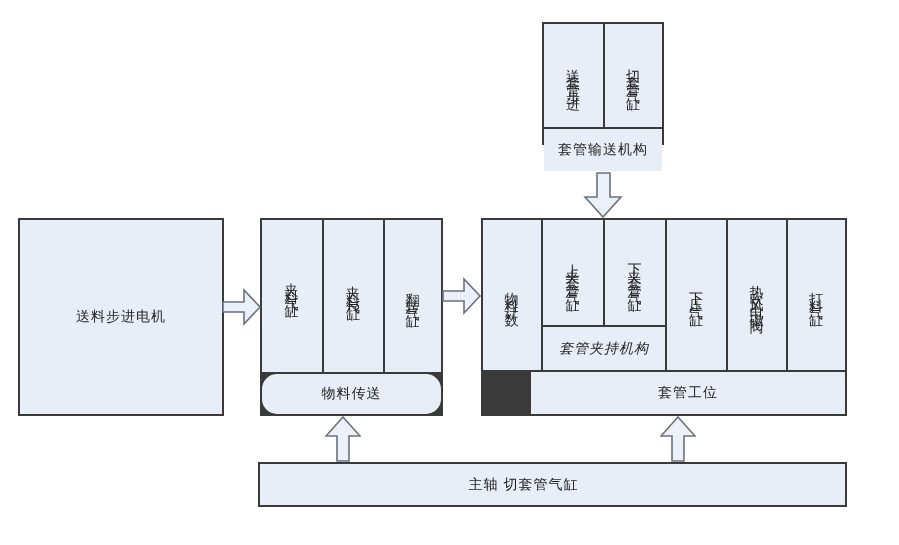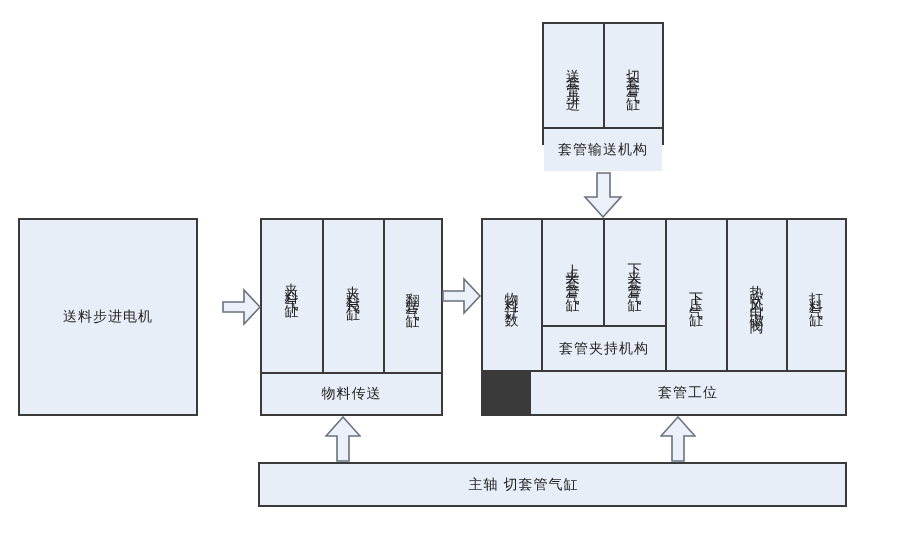--- a/index.html
+++ b/index.html
@@ -41,21 +41,21 @@
     stroke:var(--arrow-stroke,#69727d);
     stroke-width:1.6;
   }
   .spindle-label{padding-right:58px;} 
 </style>
 </head>
 <body>
 
 <div class="canvas" style="--box-fill: #e8eef7; --box-border: #3a3a3a; --arrow-fill: #ecf1f9; --arrow-stroke: #69727d; --text: #1f1f1f;">
 
-  <div class="box" style="left:18px;top:218px;width:180px;height:198px;">
+  <div class="box" style="left:18px;top:218px;width:206px;height:198px;">
     <span class="h-label">送料步进电机</span>
   </div>
 
   <div class="gridbox" style="left:542px;top:22px;width:122px;height:123px;grid-template-columns:59px 57px;grid-template-rows:103px 42px;">
     <div class="cell">
       <div class="v-text h90">送套管步进</div>
     </div>
     <div class="cell">
       <div class="v-text h90">切套管气缸</div>
     </div>
@@ -67,36 +67,36 @@
   <div class="gridbox" style="left:260px;top:218px;width:183px;height:198px;grid-template-columns:60px 59px 56px;grid-template-rows:152px 40px;">
     <div class="cell">
       <div class="v-text h110">夹料气缸<span class="sw">一</span></div>
     </div>
     <div class="cell">
       <div class="v-text h110">夹料气缸<span class="sw">2</span></div>
     </div>
     <div class="cell">
       <div class="v-text h90">翻转气缸</div>
     </div>
-    <div class="cell" style="grid-column:1/4;">
+    <div class="cell" style="grid-column:1/4;border-radius:15px;">
       <span class="h-label">物料传送</span>
     </div>
   </div>
 
   <div class="gridbox" style="left:481px;top:218px;width:366px;height:198px;grid-template-columns:58px 60px 60px 59px 58px 57px;grid-template-rows:105px 43px 42px;">
     <div class="cell" style="grid-row:1/3;grid-column:1;">
       <div class="v-text h90">物料计数</div>
     </div>
     <div class="cell" style="grid-row:1;grid-column:2;">
       <div class="v-text h90">上夹套管气缸</div>
     </div>
     <div class="cell" style="grid-row:1;grid-column:3;">
       <div class="v-text h90">下夹套管气缸</div>
     </div>
-    <div class="cell" style="grid-row:2;grid-column:2/4;">
+    <div class="cell" style="grid-row:2;grid-column:2/4;font-style:italic;">
       <span class="h-label">套管夹持机构</span>
     </div>
     <div class="cell" style="grid-row:1/3;grid-column:4;">
       <div class="v-text h90">下压气缸</div>
     </div>
     <div class="cell" style="grid-row:1/3;grid-column:5;">
       <div class="v-text h130">热吹风电磁阀</div>
     </div>
     <div class="cell" style="grid-row:1/3;grid-column:6;">
       <div class="v-text h90">打料气缸</div>

